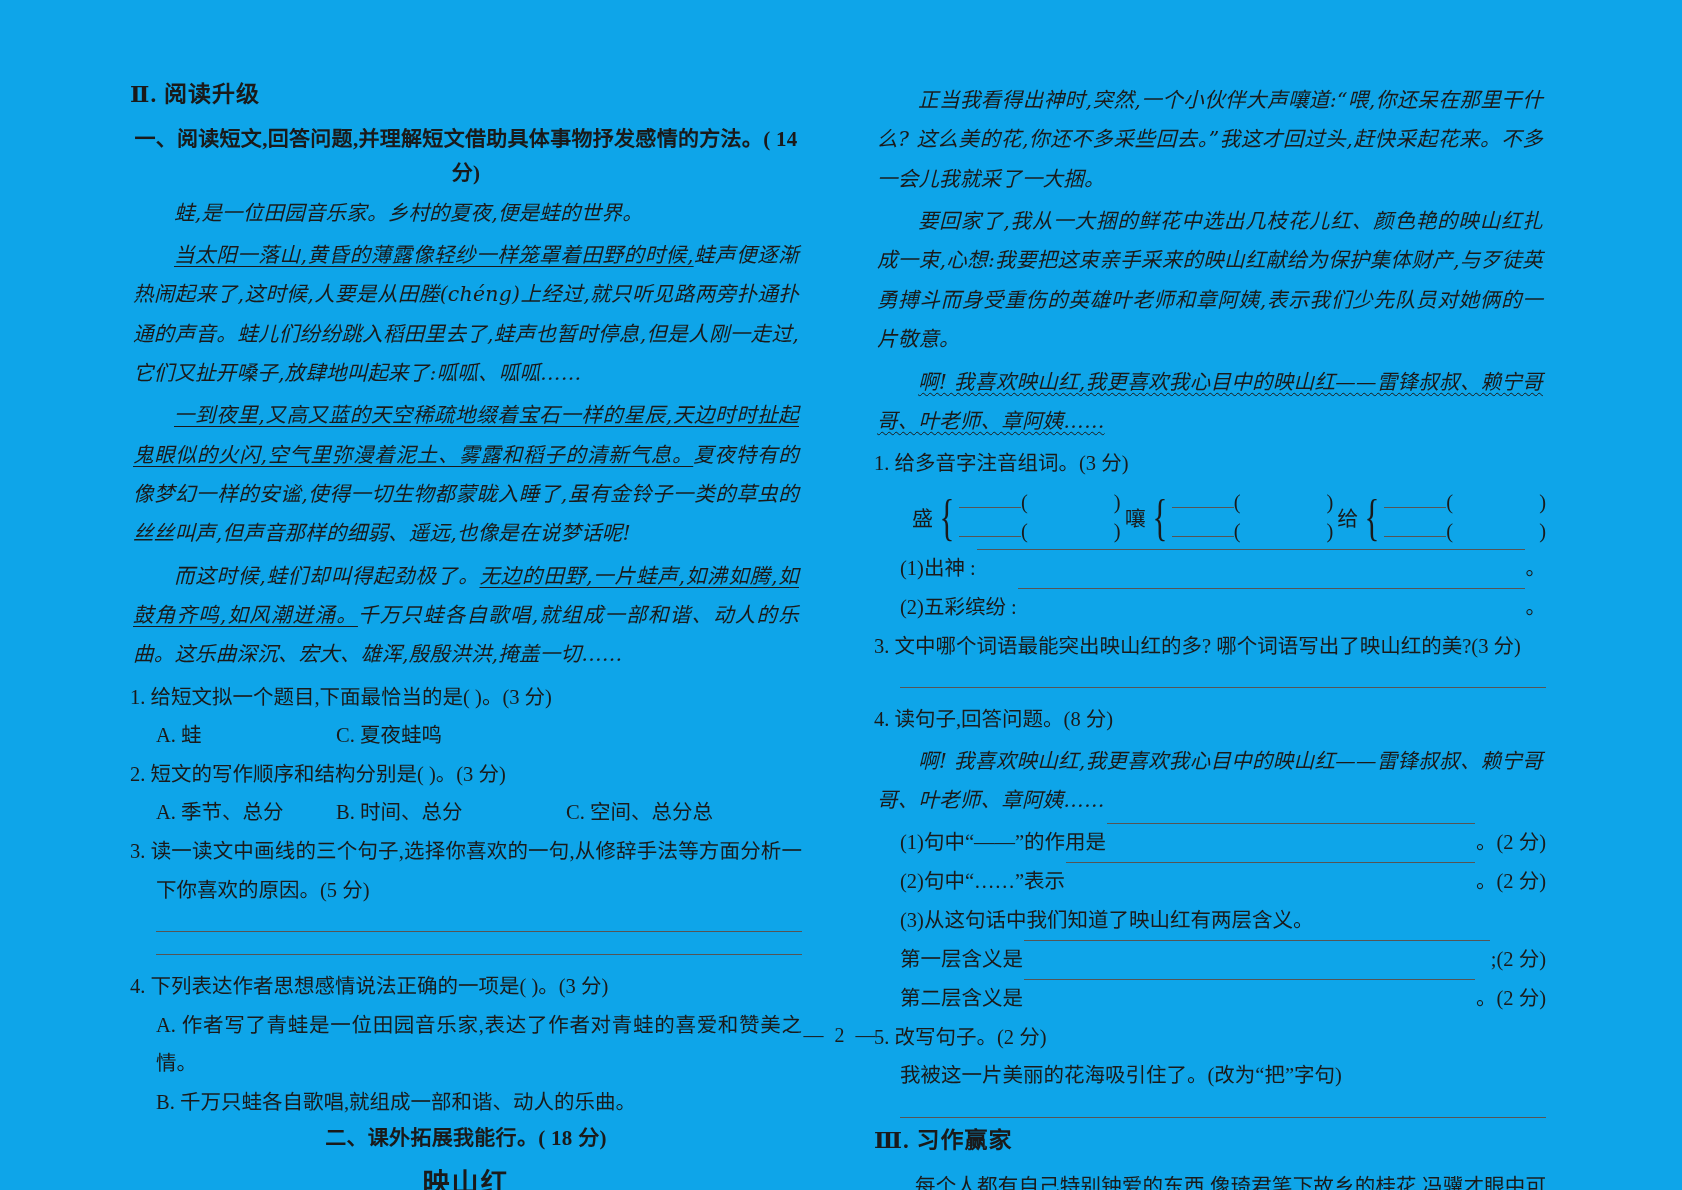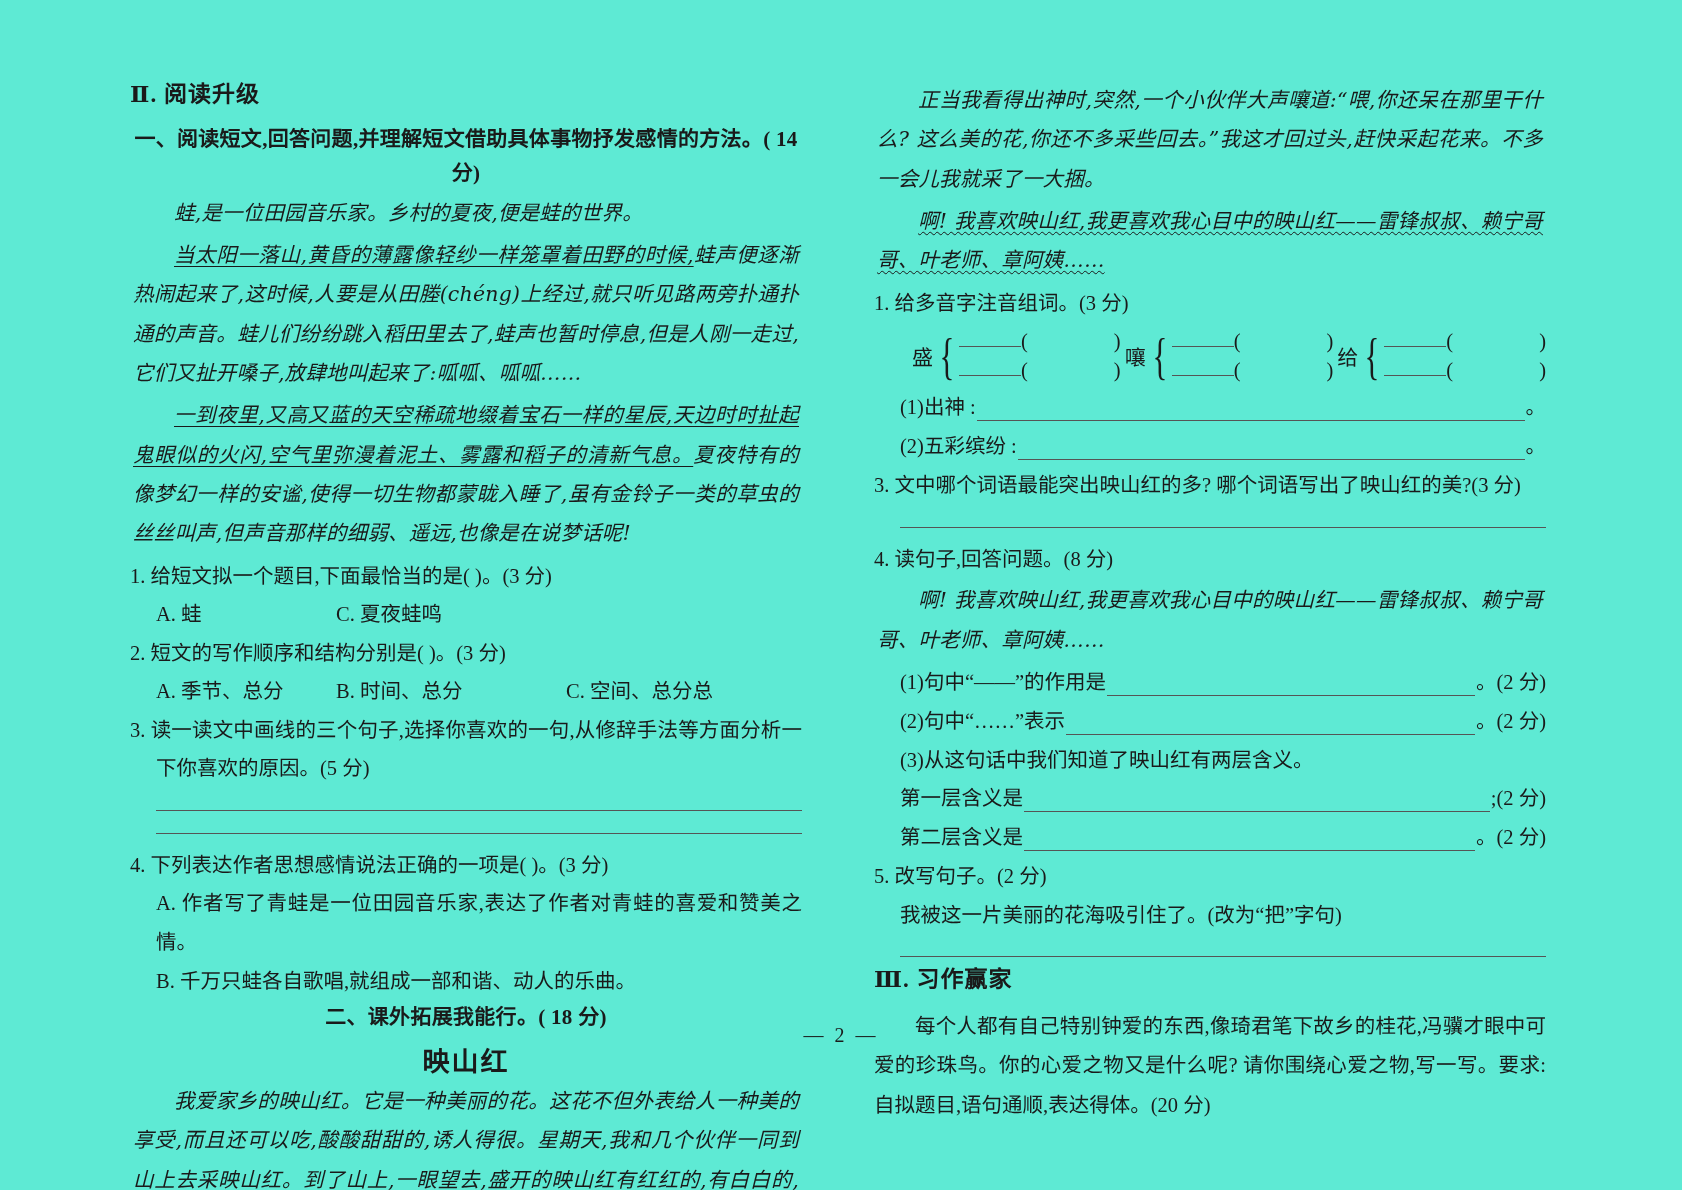--- a/index.html
+++ b/index.html
@@ -11,21 +11,21 @@
     width: 1682px;
     height: 1190px;
     font-family: "Liberation Serif", "DejaVu Serif", serif;
     color: #1a1a1a;
     position: relative;
     overflow: hidden;
   }
   .page {
     position: absolute;
     inset: 0;
-    background: #5eead4;
+    background: #0ea5e9;
   }
   .columns {
     position: absolute;
     top: 78px;
     left: 130px;
     width: 1420px;
     display: flex;
     gap: 72px;
   }
   .col {
@@ -97,21 +97,20 @@
     text-align: center;
     font-size: 27px;
     font-weight: 700;
     margin: 6px 0 2px 0;
     letter-spacing: 2px;
   }
   .gap-s { height: 6px; }
   .gap-m { height: 12px; }
   .inline-row {
     display: flex;
-    align-items: flex-end;
     font-size: 20.5px;
     line-height: 1.9;
   }
   .inline-row .lbl { white-space: nowrap; }
   .inline-row .fill-flex {
     flex: 1 1 auto;
     border-bottom: 1.3px solid #555;
     margin: 0 1px 6px 1px;
     height: 0;
   }
@@ -197,20 +196,23 @@
       <p class="passage kai">蛙,是一位田园音乐家。乡村的夏夜,便是蛙的世界。</p>
 
       <p class="passage kai">
         <span class="u-line">当太阳一落山,黄昏的薄露像轻纱一样笼罩着田野的时候,</span><span>蛙声便逐渐热闹起来了,这时候,人要是从田塍(chéng)上经过,就只听见路两旁扑通扑通的声音。蛙儿们纷纷跳入稻田里去了,蛙声也暂时停息,但是人刚一走过,它们又扯开嗓子,放肆地叫起来了:呱呱、呱呱……</span>
       </p>
 
       <p class="passage kai">
         <span class="u-line">一到夜里,又高又蓝的天空稀疏地缀着宝石一样的星辰,天边时时扯起鬼眼似的火闪,空气里弥漫着泥土、雾露和稻子的清新气息。</span><span>夏夜特有的像梦幻一样的安谧,使得一切生物都蒙眬入睡了,虽有金铃子一类的草虫的丝丝叫声,但声音那样的细弱、遥远,也像是在说梦话呢!</span>
       </p>
 
+      <p class="passage kai">
+        <span>而这时候,蛙们却叫得起劲极了。</span><span class="u-line">无边的田野,一片蛙声,如沸如腾,如鼓角齐鸣,如风潮迸涌。</span><span>千万只蛙各自歌唱,就组成一部和谐、动人的乐曲。这乐曲深沉、宏大、雄浑,殷殷洪洪,掩盖一切……</span>
+      </p>
 
       <div class="q-item hang">1. 给短文拟一个题目,下面最恰当的是(      )。(3 分)</div>
       <div class="opts">
         <span class="opt-a">A. 蛙</span>
         <span class="opt-c">C. 夏夜蛙鸣</span>
       </div>
 
       <div class="q-item hang">2. 短文的写作顺序和结构分别是(      )。(3 分)</div>
       <div class="opts">
         <span class="opt-a">A. 季节、总分</span>
@@ -232,20 +234,21 @@
 
       <div class="story-title">映山红</div>
 
       <p class="passage kai">我爱家乡的映山红。它是一种美丽的花。这花不但外表给人一种美的享受,而且还可以吃,酸酸甜甜的,诱人得很。星期天,我和几个伙伴一同到山上去采映山红。到了山上,一眼望去,盛开的映山红有红红的,有白白的,有黄黄的,五彩缤纷。我被这一片美丽的花海吸引住了。</p>
     </div>
 
     <div class="col">
 
       <p class="passage kai">正当我看得出神时,突然,一个小伙伴大声嚷道:“喂,你还呆在那里干什么? 这么美的花,你还不多采些回去。”我这才回过头,赶快采起花来。不多一会儿我就采了一大捆。</p>
 
+      <p class="passage kai">要回家了,我从一大捆的鲜花中选出几枝花儿红、颜色艳的映山红扎成一束,心想:我要把这束亲手采来的映山红献给为保护集体财产,与歹徒英勇搏斗而身受重伤的英雄叶老师和章阿姨,表示我们少先队员对她俩的一片敬意。</p>
 
       <p class="passage kai wavy">啊! 我喜欢映山红,我更喜欢我心目中的映山红——雷锋叔叔、赖宁哥哥、叶老师、章阿姨……</p>
 
       <div class="q-item hang">1. 给多音字注音组词。(3 分)</div>
 
       <div class="poly-wrap">
         <div class="poly">
           <span class="ch">盛</span>
           <span class="brace">{</span>
           <span class="rows">

